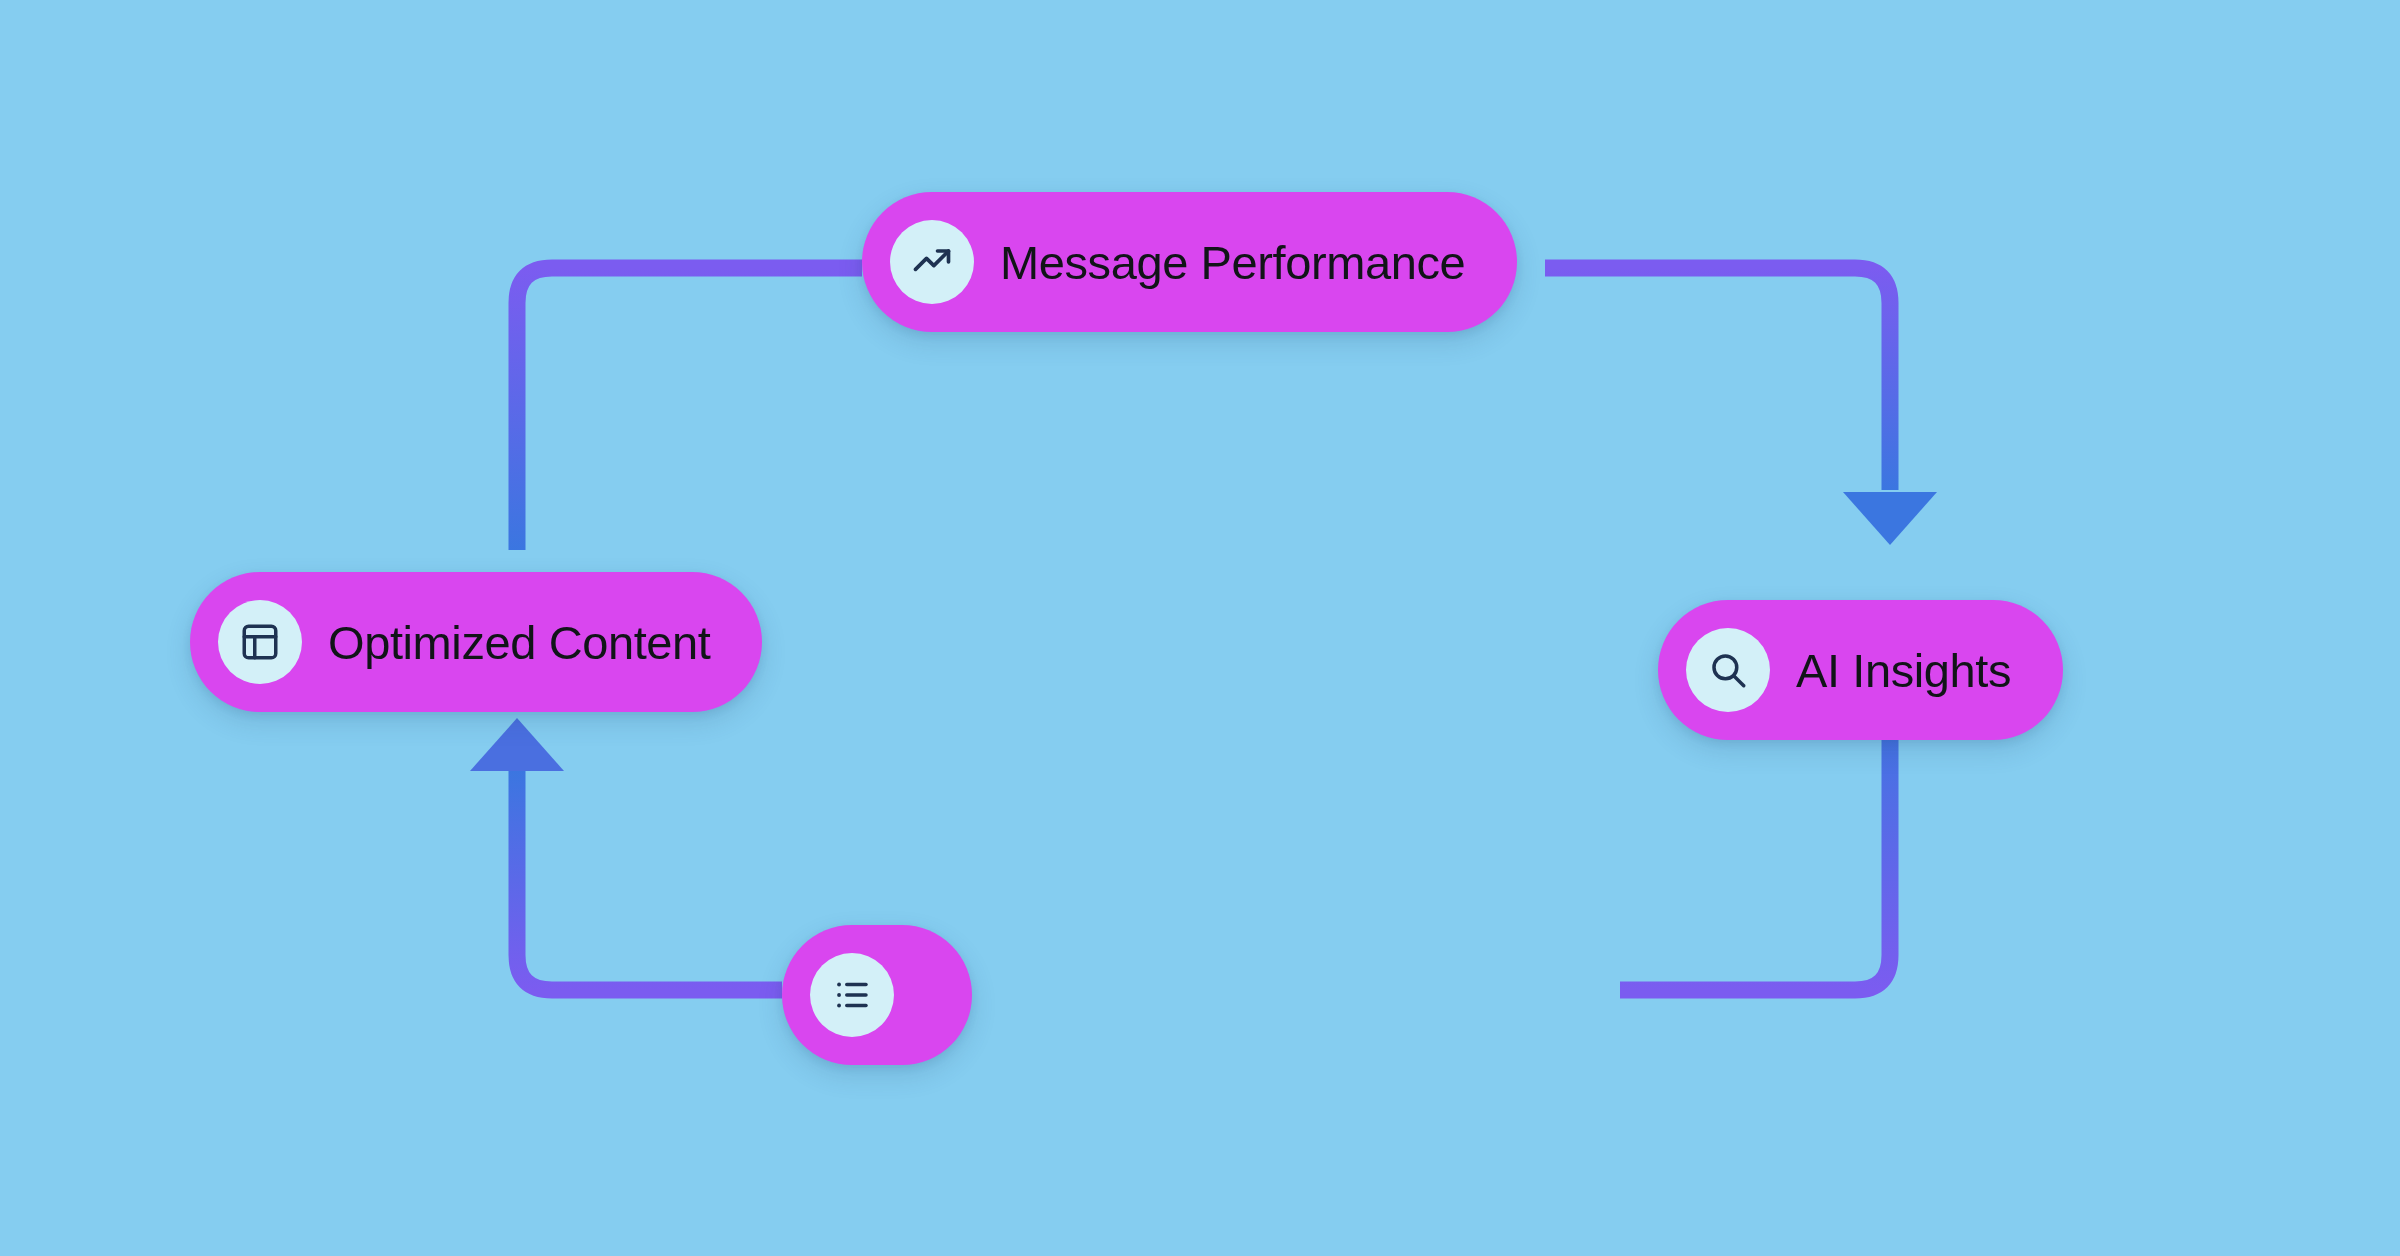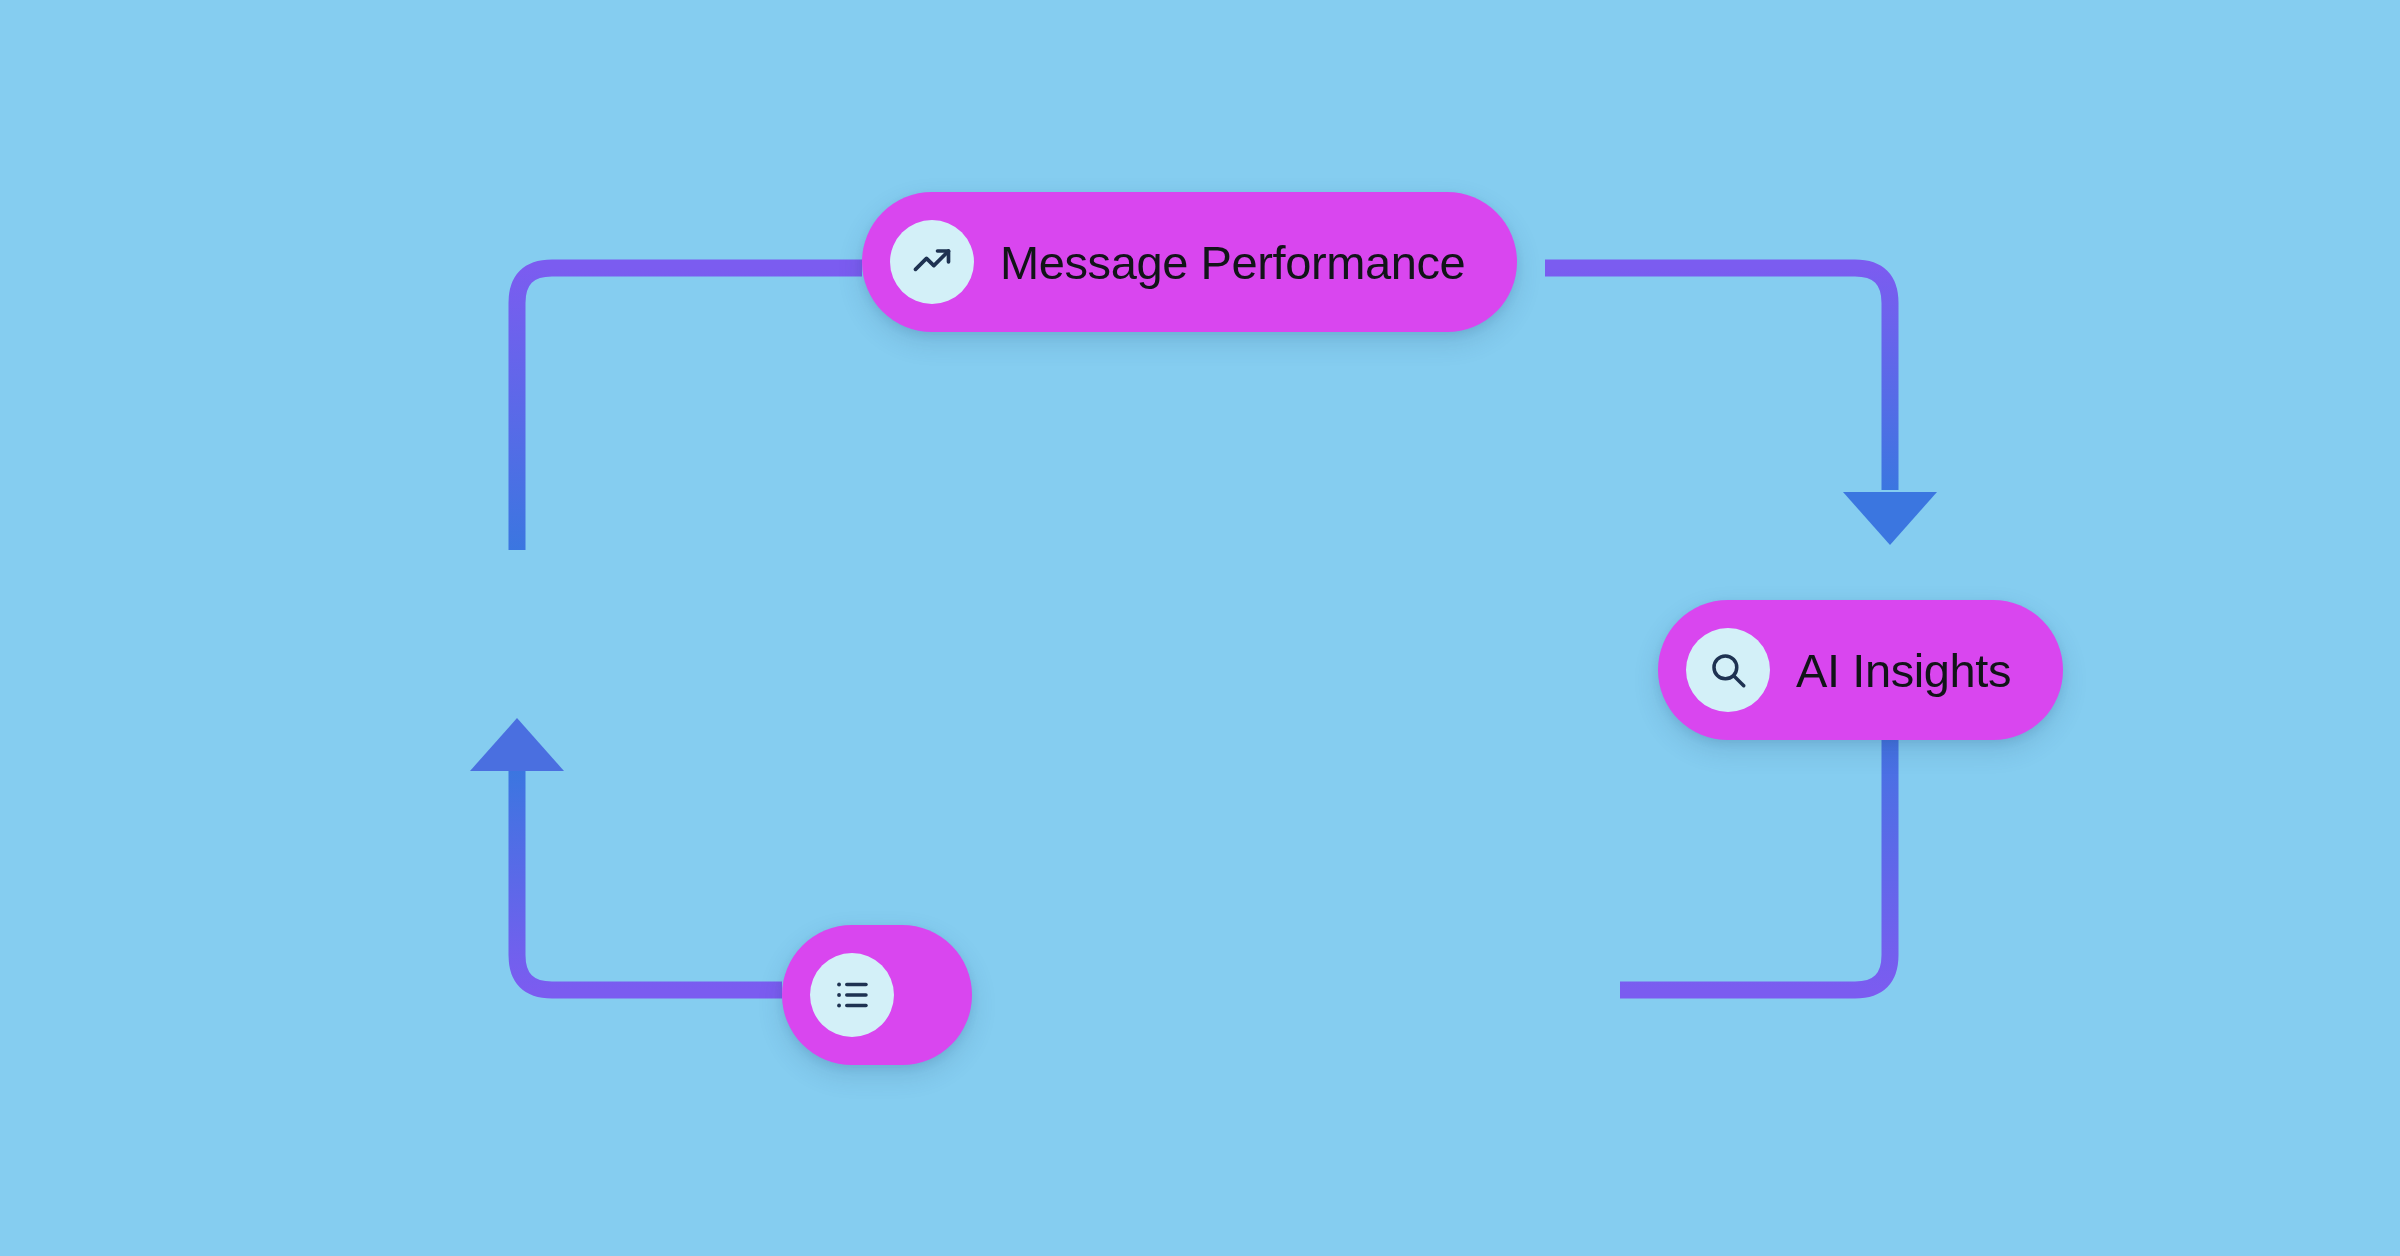--- a/index.html
+++ b/index.html
@@ -141,14 +141,24 @@
         <line x1="9" y1="6" x2="20" y2="6"></line>
         <line x1="9" y1="12" x2="20" y2="12"></line>
         <line x1="9" y1="18" x2="20" y2="18"></line>
         <circle cx="4.6" cy="6" r="1.1" fill="#1e3252" stroke="none"></circle>
         <circle cx="4.6" cy="12" r="1.1" fill="#1e3252" stroke="none"></circle>
         <circle cx="4.6" cy="18" r="1.1" fill="#1e3252" stroke="none"></circle>
       </svg>
     </span>
   </div>
 
+  <div class="node" id="node-optimized-content">
+    <span class="node-icon">
+      <svg width="42" height="42" viewBox="0 0 24 24" fill="none" stroke="#1e3252" stroke-width="2" stroke-linecap="round" stroke-linejoin="round">
+        <rect x="3" y="3" width="18" height="18" rx="2.5"></rect>
+        <line x1="3" y1="9" x2="21" y2="9"></line>
+        <line x1="9" y1="9" x2="9" y2="21"></line>
+      </svg>
+    </span>
+    <span class="node-label">Optimized Content</span>
+  </div>
 
 </div>
 
 </body></html>

